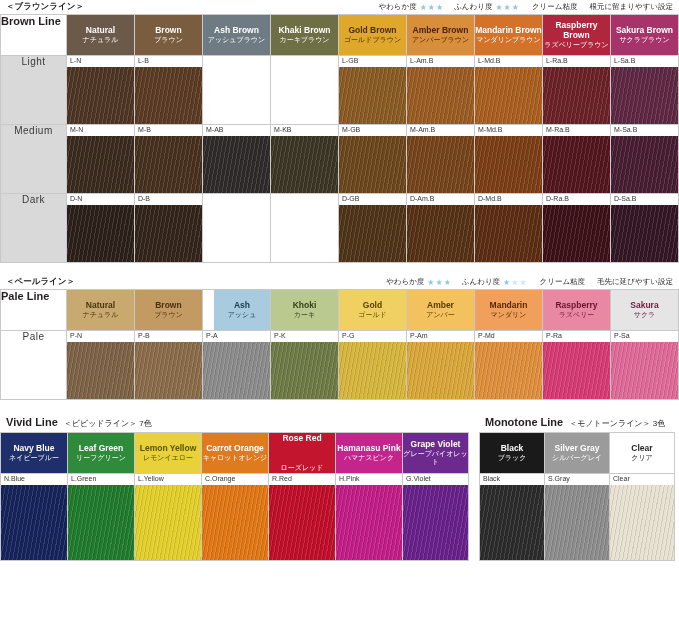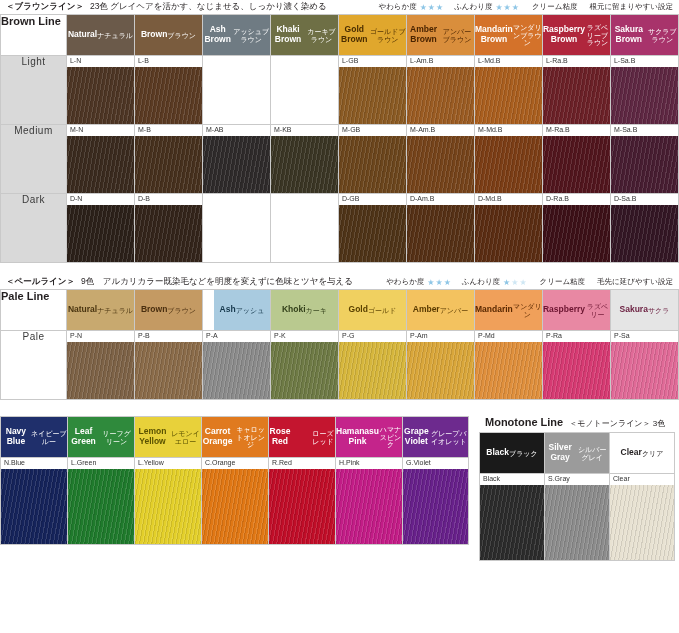--- a/index.html
+++ b/index.html
@@ -39,21 +39,21 @@
     font-size: 10px; letter-spacing: .5px; color:#3a3a3a;
   }
   .linetitle {
     font-size: 11px; font-weight: bold; color:#231f20;
     padding-left: 6px; vertical-align: middle;
   }
 
   
   .chip {
     height: 40px; width:100%;
-    display:flex; flex-direction:row; align-items:center; justify-content:center;
+    display:flex; flex-direction:column; align-items:center; justify-content:center;
     text-align:center; line-height:1.12;
   }
   .chip .en { font-weight:bold; font-size:8.5px; }
   .chip .jp { font-size:7px; margin-top:1px; }
 
   
   .code {
     font-size:7px; color:#333; padding:1px 0 1px 3px; line-height:1;
     height:11px;
   }
@@ -84,21 +84,20 @@
   .subhead .t { font-size:11px; font-weight:bold; }
   .subhead .s { font-size:8px; margin-left:6px; }
 </style>
 </head>
 <body>
 
 <div class="page">
 
   <div class="sec-head">
     <span class="lead">＜ブラウンライン＞</span>
-    <span class="desc">23色  グレイヘアを活かす、なじませる、しっかり濃く染める</span>
     <span class="spacer"></span>
     <span class="rate">
       <span class="lbl">やわらか度</span>
       <span class="stars"><span class="star-on">★★★</span></span>
     </span>
     <span class="rate">
       <span class="lbl">ふんわり度</span>
       <span class="stars"><span class="star-on">★★★</span></span>
     </span>
     <span class="note">クリーム粘度</span>
@@ -270,21 +269,20 @@
       <td>
         <div class="code">D-Sa.B</div>
         <div class="sw tex" style="background:#331624;"></div>
       </td>
     </tr>
   </tbody>
     </table>
 
   <div class="sec-head" style="margin-top:12px;">
     <span class="lead">＜ペールライン＞</span>
-    <span class="desc">9色　アルカリカラー既染毛などを明度を変えずに色味とツヤを与える</span>
     <span class="spacer"></span>
     <span class="rate">
       <span class="lbl">やわらか度</span>
       <span class="stars"><span class="star-on">★★★</span></span>
     </span>
     <span class="rate">
       <span class="lbl">ふんわり度</span>
       <span class="stars"><span class="star-on">★</span><span class="star-off">★★</span></span>
     </span>
     <span class="note">クリーム粘度</span>
@@ -388,20 +386,24 @@
         <div class="code">P-Sa</div>
         <div class="sw tex" style="background:#e06a97;"></div>
       </td>
     </tr>
   </tbody>
     </table>
 
   <div class="bottom" style="margin-top:16px;">
 
     <div class="vivid-wrap">
+      <div class="subhead">
+        <span class="t">Vivid Line</span>
+        <span class="s">＜ビビッドライン＞ 7色</span>
+      </div>
       <table class="grid" style="width:468px;">
         <tbody>
             <tr>
           <td style="width:67px;">
             <div class="chip" style="background:#1f2f6b;color:#ffffff;">
               <span class="en">Navy Blue</span>
               <span class="jp">ネイビーブルー</span>
             </div>
           </td>
           <td style="width:67px;">

